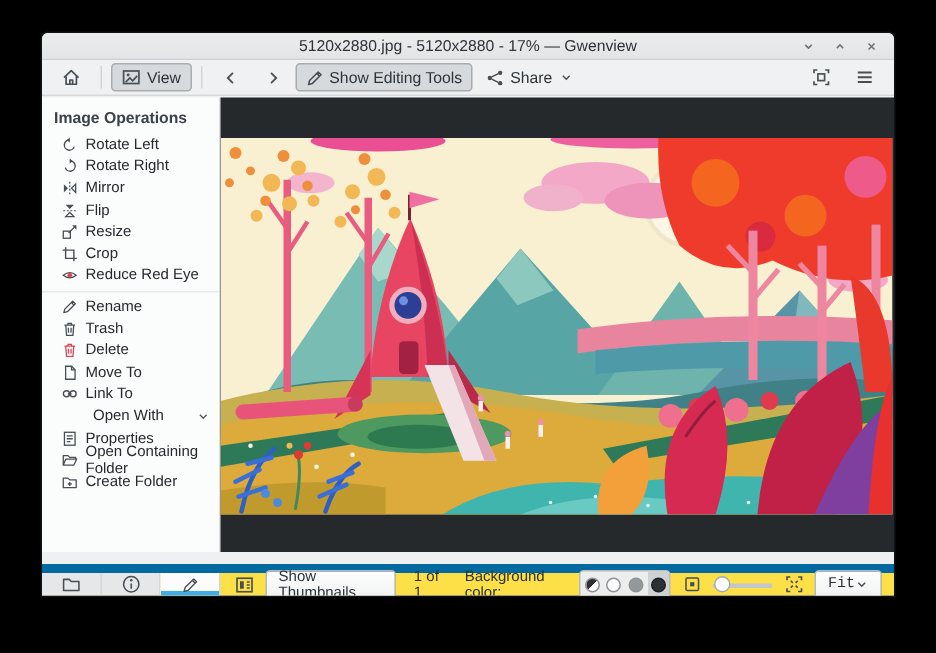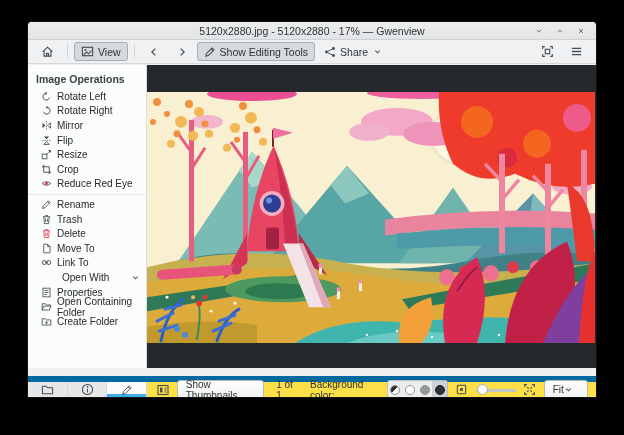--- a/index.html
+++ b/index.html
@@ -58,21 +58,21 @@
   .swatch.selected { background:#ced2d4; }
   .dot { width:10px; height:10px; border-radius:50%; border:1px solid #8f9496; }
   .dot.auto { background:linear-gradient(135deg,#2e3134 50%,#fbfbfb 50%); }
   .dot.white { background:#fdfdfd; }
   .dot.gray { background:#95989b; }
   .dot.black { background:#2e3134; border-color:#1e2123; }
   .slider { width:46px; height:15px; position:relative; }
   .groove { position:absolute; left:0; right:0; top:6.5px; height:3px; background:#c3c7c9; border-radius:2px; }
   .handle { position:absolute; left:1px; top:1.5px; width:11px; height:11px; border-radius:50%;
     background:#fdfdfd; border:1px solid #a6abae; }
-  .combo { width:48px; justify-content:flex-start; display:flex; }
+  .combo { width:48px; justify-content:flex-start; display:flex;font-family:Liberation Mono, monospace; }
 </style>
 </head>
 <body>
 
 <div class="window">
 
   <div class="titlebar">
     <div class="title">5120x2880.jpg - 5120x2880 - 17% — Gwenview</div>
     <div class="win-controls">
       <span class="icon-btn" style="width:12px;height:12px">

